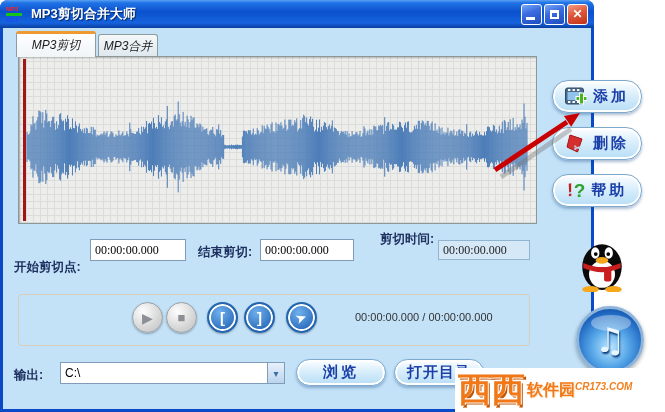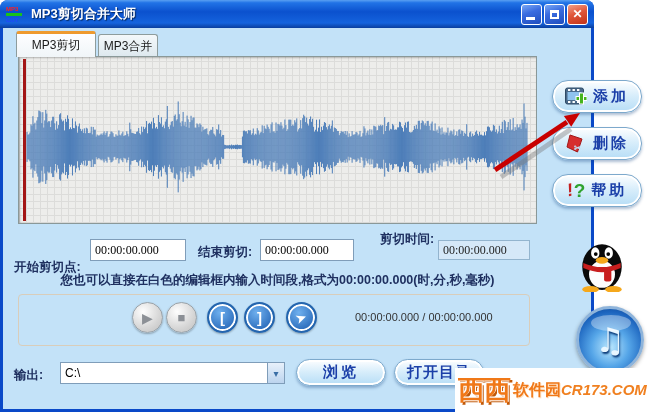--- a/index.html
+++ b/index.html
@@ -20,21 +20,21 @@
   .wbtn { width:21px; height:21px; border-radius:3px; border:1px solid #fff; display:flex; align-items:center; justify-content:center; position:relative; }
   .wbtn.blue { background:linear-gradient(160deg,#7AA8F4 0%,#3A6CE0 40%,#1E4DBE 100%); }
   .wbtn.red  { background:linear-gradient(160deg,#F0A088 0%,#E0563A 45%,#C23318 100%); color:#fff; font-size:12px; font-weight:bold; }
   .glyph-min { position:absolute; left:4px; bottom:4px; width:9px; height:3px; background:#fff; }
   .glyph-max { width:9px; height:9px; border:2px solid #fff; border-top-width:3px; }
 
   .client { position:absolute; left:3px; right:3px; top:28px; bottom:3px; background:#C3E2F8; }
 
   
   .tab { position:absolute; border:1px solid #8E9C9C; border-bottom:none; border-radius:3px 3px 0 0;
-    font-size:12px; color:#1A1A1A; display:flex; align-items:center; justify-content:center; }
+    font-size:12px; color:#1A1A1A; display:flex; align-items:center; justify-content:center;font-style:italic; }
   .tab.active { left:13px; top:3px; width:80px; height:26px; background:linear-gradient(#FDFEFF,#F0F5F8); border-top:3px solid #EE9A2E; z-index:3; }
   .tab.inactive { left:95px; top:6px; width:60px; height:23px; background:linear-gradient(#F4F8FA,#DDE8EE); }
 
   
   .wave-panel { position:absolute; left:15px; top:28px; width:519px; height:168px;
     background:#EDEDEB;
     background-image:
       repeating-linear-gradient(0deg,#DCDCDA 0 1px,transparent 1px 7px),
       repeating-linear-gradient(90deg,#DCDCDA 0 1px,transparent 1px 7px);
     border:1px solid #8A9898; box-shadow:inset 1px 1px 2px rgba(0,0,0,.25); z-index:1; }
@@ -79,25 +79,25 @@
   .music .shine { position:absolute; left:12px; top:6px; width:40px; height:16px; border-radius:50%; background:rgba(255,255,255,.35); }
 
   
   .arrow-overlay { position:absolute; inset:0; z-index:50; pointer-events:none; }
 
   
   .watermark { position:absolute; left:455px; top:368px; width:210px; height:44px; background:#fff; z-index:60;
     display:flex; align-items:center; gap:3px; padding-left:3px; }
   .wm-cr { font-family:"DejaVu Serif",serif; font-style:italic; font-weight:bold; font-size:35px; line-height:.9; color:#58B22C; position:relative; top:-3px; }
   .wm-leaf { position:absolute; right:-4px; top:2px; width:12px; height:6px; background:#3F9A1E; border-radius:0 8px 0 8px; transform:rotate(-20deg); }
-  .wm-brand { font-size:27px; font-weight:900; color:#F07818; letter-spacing:-1px;
+  .wm-brand { font-size:34px; font-weight:900; color:#F07818; letter-spacing:-1px;
     text-shadow:-1px -1px 0 #fff,1px -1px 0 #fff,-1px 1px 0 #fff,2px 2px 0 #C05808; }
   .wm-col { display:flex; flex-direction:row; line-height:1.05; }
   .wm-park { font-size:16px; font-weight:900; color:#F07818; text-shadow:1px 1px 0 #FFE2C2; }
-  .wm-site { font-size:15px; font-weight:bold; font-style:italic; color:#F08020; }
+  .wm-site { font-size:10px; font-weight:bold; font-style:italic; color:#F08020; }
 </style>
 </head>
 <body>
 
 <div class="stage">
   <div class="window">
 
     <div class="titlebar">
       <div class="app-icon">
         <span class="t1">MP3</span>
@@ -134,21 +134,20 @@
         <div class="playhead"></div>
       </div>
 
       <span class="lbl" style="left:11px;top:216px;margin-top:15px;">开始剪切点:</span>
       <input class="tfield" style="left: 87px; top: 211px; width: 96px;" value="00:00:00.000">
       <span class="lbl" style="left:195px;top:216px;">结束剪切:</span>
       <input class="tfield" style="left: 257px; top: 211px; width: 94px;" value="00:00:00.000">
       <span class="lbl" style="left:377px;top:203px;">剪切时间:</span>
       <div class="tfield ro" style="left:435px;top:212px;width:92px;">00:00:00.000</div>
 
-      <div class="hint">您也可以直接在白色的编辑框内输入时间段,格式为00:00:00.000(时,分,秒,毫秒)</div>
 
       <div class="group"></div>
       <div class="cbtn gray" style="left:129px;top:274px;">
         <span style="font-size:14px;">▶</span>
       </div>
       <div class="cbtn gray" style="left:163px;top:274px;">
         <span style="font-size:13px;">■</span>
       </div>
       <div class="cbtn blue" style="left:204px;top:274px;">
         <span style="font-size:15px;">[</span>

